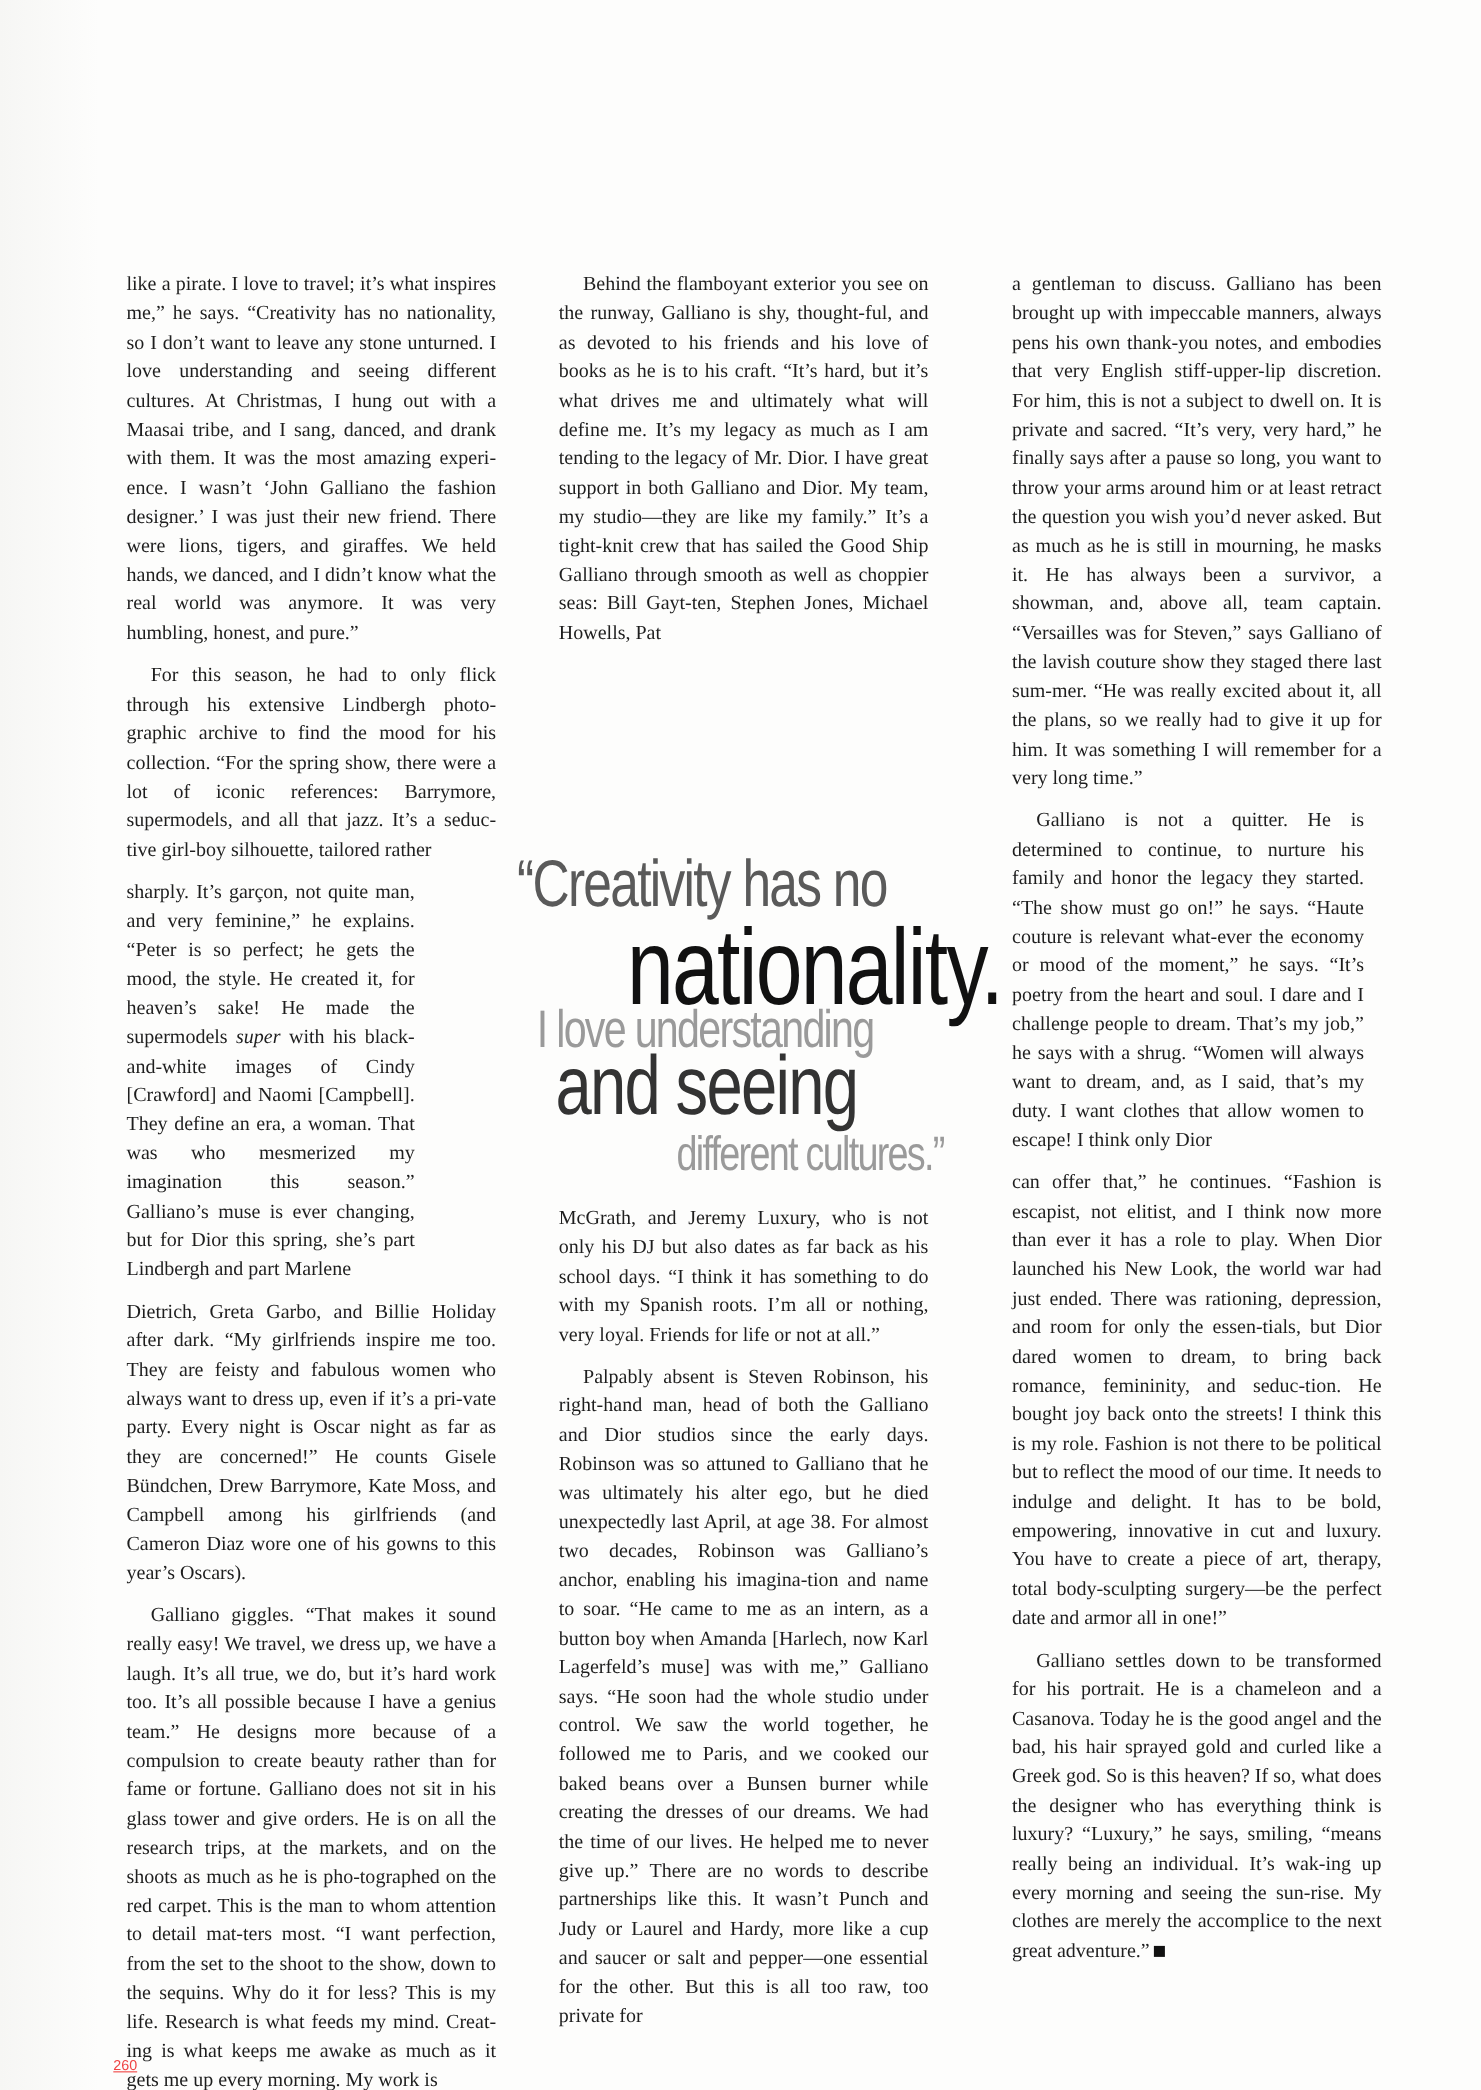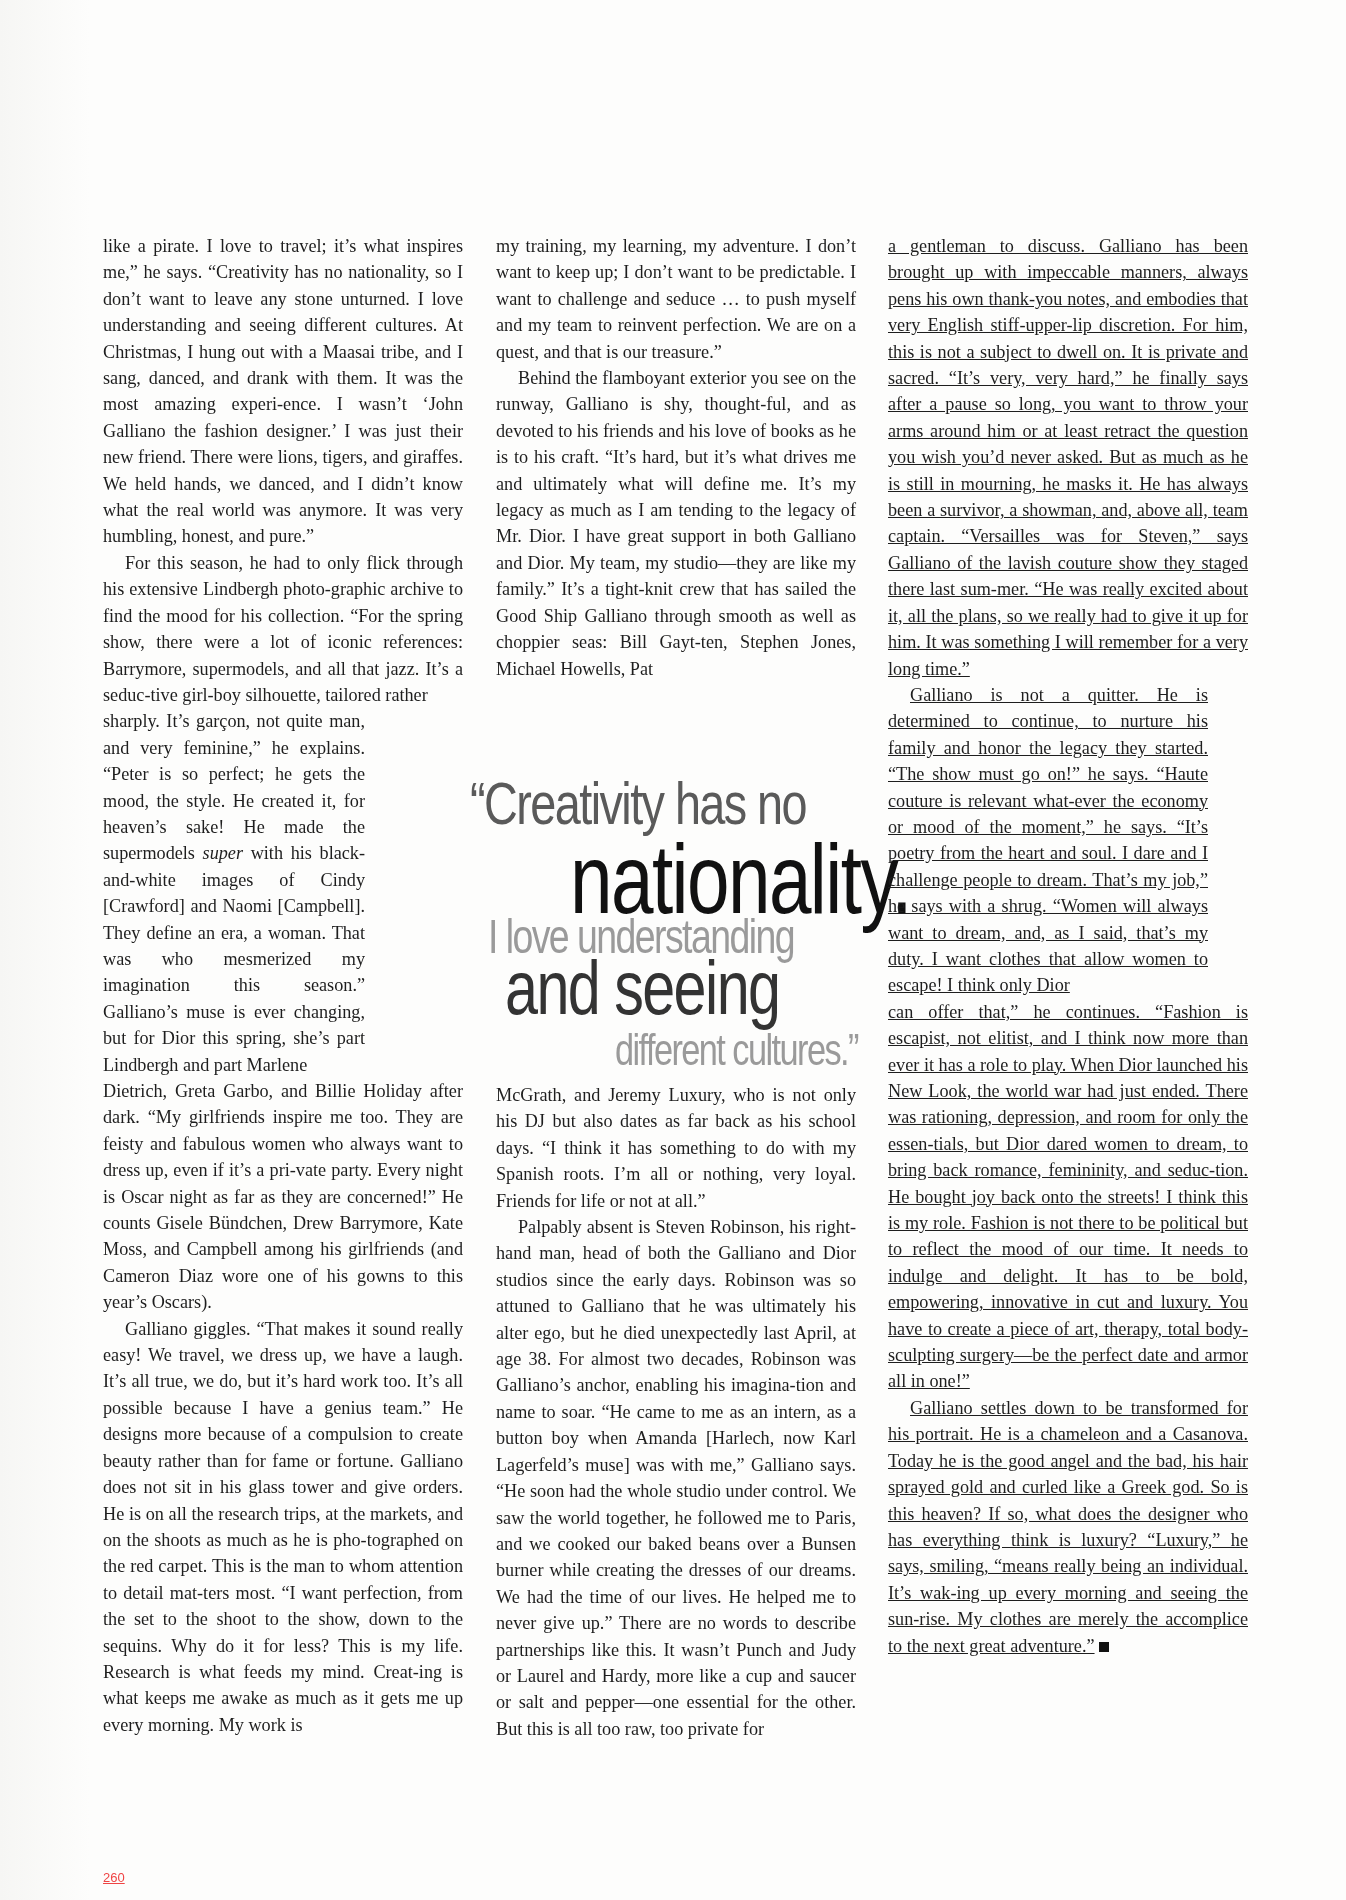--- a/index.html
+++ b/index.html
@@ -13,24 +13,24 @@
     }
     .col {
       position: absolute;
       top: 233px;
       width: 360px;
       font-size: 18.2px;
       line-height: 26.4px;
       text-align: justify;
       hyphens: manual;
     }
-    .col p { margin: 0; text-indent: 0; }
+    .col p { margin: 12px; text-indent: 0; }
     .col p.indent { text-indent: 22px; }
     #col1 { left: 103px; }
-    #col3 { left: 888px; text-decoration: underline; }
+    #col3 { left: 908px; }
     #col2-top { position: absolute; left: 496px; top: 233px; width: 360px; }
     #col2-bottom { position: absolute; left: 496px; top: 1082px; width: 360px; }
     .narrow { width: 262px; }
     .wide-indent { margin-left: 40px; width: 320px; }
 
     .pullquote {
       position: absolute;
       left: 470px; top: 770px;
       width: 430px; height: 300px;
       font-family: Liberation Sans, sans-serif;
@@ -64,21 +64,20 @@
 
 <div id="col1" class="col">
   <p>like a pirate. I love to travel; it’s what inspires me,” he says. “Creativity has no nationality, so I don’t want to leave any stone unturned. I love understanding and seeing different cultures. At Christmas, I hung out with a Maasai tribe, and I sang, danced, and drank with them. It was the most amazing experi-ence. I wasn’t ‘John Galliano the fashion designer.’ I was just their new friend. There were lions, tigers, and giraffes. We held hands, we danced, and I didn’t know what the real world was anymore. It was very humbling, honest, and pure.”</p>
   <p class="indent">For this season, he had to only flick through his extensive Lindbergh photo-graphic archive to find the mood for his collection. “For the spring show, there were a lot of iconic references: Barrymore, supermodels, and all that jazz. It’s a seduc-tive girl-boy silhouette, tailored rather</p>
   <p class="narrow"><span>sharply. It’s garçon, not quite man, and very feminine,” he explains. “Peter is so perfect; he gets the mood, the style. He created it, for heaven’s sake! He made the supermodels </span><em>super</em><span> with his black-and-white images of Cindy [Crawford] and Naomi [Campbell]. They define an era, a woman. That was who mesmerized my imagination this season.” Galliano’s muse is ever changing, but for Dior this spring, she’s part Lindbergh and part Marlene</span></p>
   <p>Dietrich, Greta Garbo, and Billie Holiday after dark. “My girlfriends inspire me too. They are feisty and fabulous women who always want to dress up, even if it’s a pri-vate party. Every night is Oscar night as far as they are concerned!” He counts Gisele Bündchen, Drew Barrymore, Kate Moss, and Campbell among his girlfriends (and Cameron Diaz wore one of his gowns to this year’s Oscars).</p>
   <p class="indent">Galliano giggles. “That makes it sound really easy! We travel, we dress up, we have a laugh. It’s all true, we do, but it’s hard work too. It’s all possible because I have a genius team.” He designs more because of a compulsion to create beauty rather than for fame or fortune. Galliano does not sit in his glass tower and give orders. He is on all the research trips, at the markets, and on the shoots as much as he is pho-tographed on the red carpet. This is the man to whom attention to detail mat-ters most. “I want perfection, from the set to the shoot to the show, down to the sequins. Why do it for less? This is my life. Research is what feeds my mind. Creat-ing is what keeps me awake as much as it gets me up every morning. My work is</p>
 </div>
 
 <div id="col2-top" class="col">
-  <p>my training, my learning, my adventure. I don’t want to keep up; I don’t want to be predictable. I want to challenge and seduce … to push myself and my team to reinvent perfection. We are on a quest, and that is our treasure.”</p>
   <p class="indent">Behind the flamboyant exterior you see on the runway, Galliano is shy, thought-ful, and as devoted to his friends and his love of books as he is to his craft. “It’s hard, but it’s what drives me and ultimately what will define me. It’s my legacy as much as I am tending to the legacy of Mr. Dior. I have great support in both Galliano and Dior. My team, my studio—they are like my family.” It’s a tight-knit crew that has sailed the Good Ship Galliano through smooth as well as choppier seas: Bill Gayt-ten, Stephen Jones, Michael Howells, Pat</p>
 </div>
 
 <div class="pullquote">
   <div class="pq-line pq1">“Creativity has no</div>
   <div class="pq-line pq2">nationality.</div>
   <div class="pq-line pq3">I love understanding</div>
   <div class="pq-line pq4">and seeing</div>
   <div class="pq-line pq5">different cultures.”</div>
 </div>

